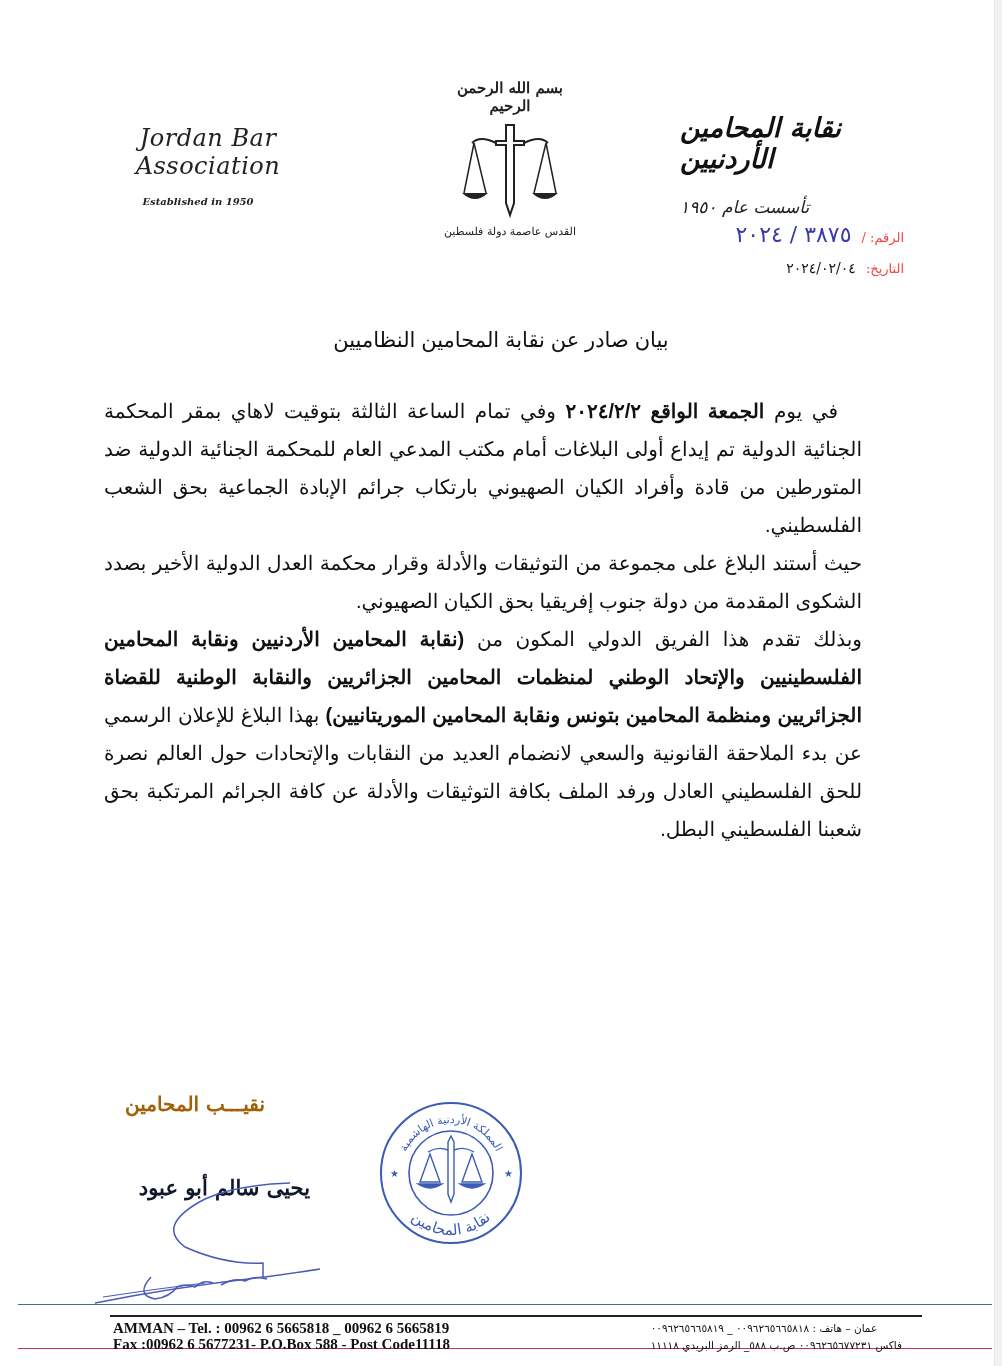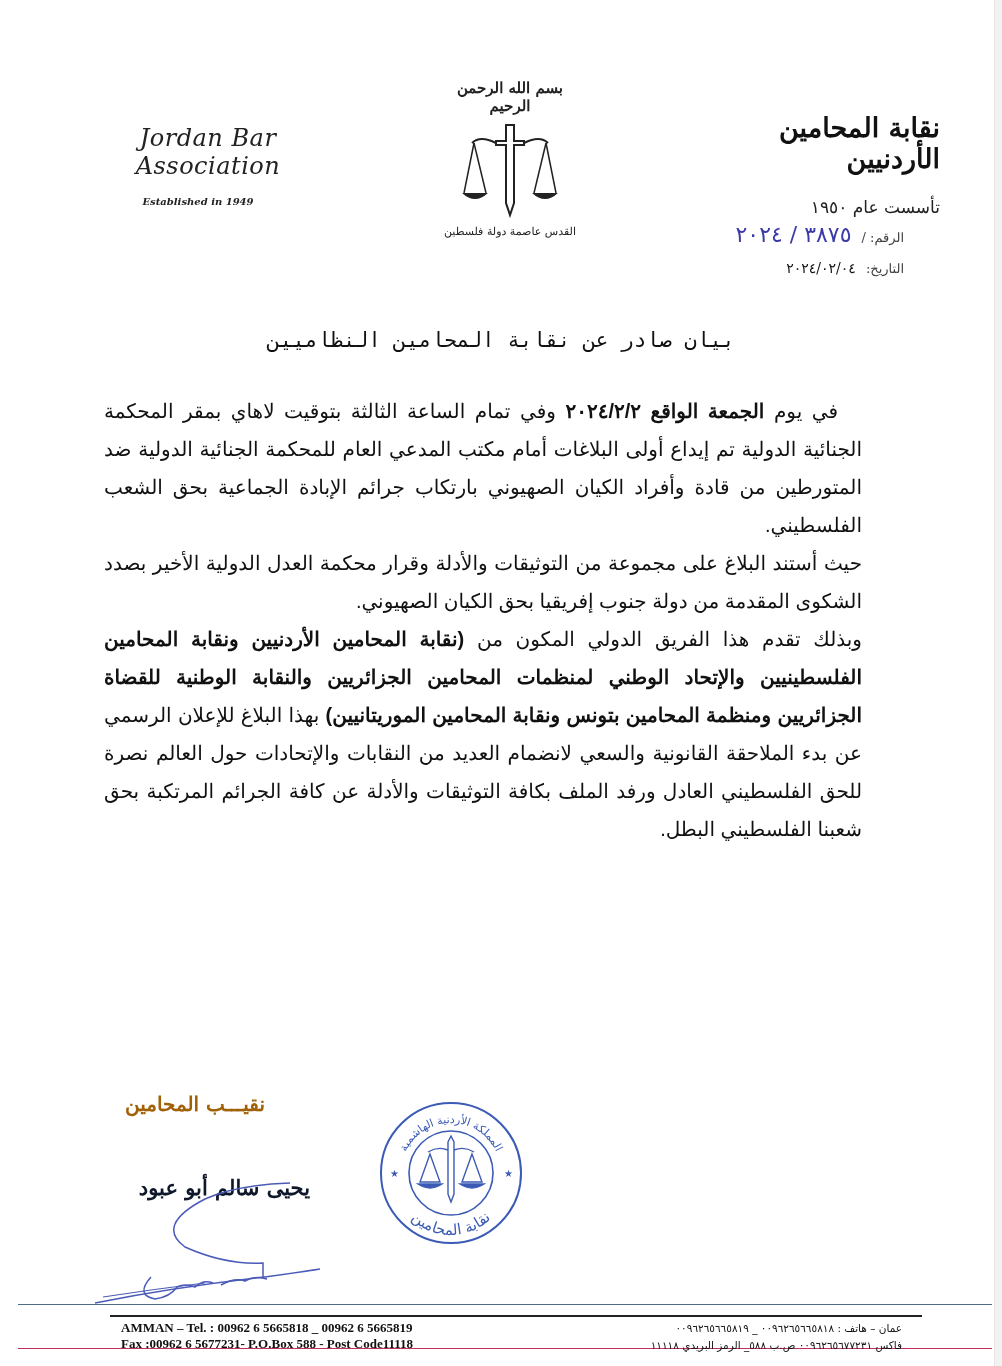--- a/index.html
+++ b/index.html
@@ -11,34 +11,34 @@
   
   .en-logo { position: absolute; left: 78px; top: 124px; width: 260px; text-align: center; }
   .en-logo .name { font-family: "DejaVu Serif", serif; font-style: italic; font-size: 24px; color: #222; letter-spacing: 0.5px; }
   .en-logo .est { font-family: "DejaVu Serif", serif; font-style: italic; font-size: 10px; color: #222; margin-top: 16px; margin-left: -20px; font-weight: bold; }
 
   .center-emblem { position: absolute; left: 440px; top: 50px; width: 140px; text-align: center; }
   .center-emblem .basmala { font-family: "DejaVu Serif", serif; font-size: 15px; font-weight: bold; direction: rtl; color: #222; letter-spacing: -0.5px; margin-top: 29px; }
   .center-emblem svg { display: block; margin: 6px auto 0 auto; }
   .center-emblem .quds { font-family: "DejaVu Serif", serif; font-size: 11px; direction: rtl; color: #222; margin-top: 4px; }
 
-  .ar-logo { position: absolute; right: 62px; top: 112px; width: 260px; text-align: right; direction: rtl; }
+  .ar-logo { position: absolute; right: 62px; top: 112px; width: 260px; text-align: left; direction: rtl; font-style: italic; }
   .ar-logo .name { font-family: "DejaVu Serif", serif; font-size: 27px; font-weight: bold; color: #111; letter-spacing: -1px; }
   .ar-logo .est { font-family: "DejaVu Serif", serif; font-size: 17px; color: #222; margin-top: 23px; }
 
   .ref-block { position: absolute; right: 98px; top: 222px; direction: rtl; font-family: "DejaVu Serif", serif; }
   .ref-row { display: flex; align-items: baseline; gap: 10px; height: 32px; }
-  .ref-row .lbl { font-size: 13px; color: #404040; }
+  .ref-row .lbl { font-size: 13px; color: #ef4444; }
   .ref-row .val-handwritten { font-size: 22px; color: #3a3aa8; font-family: "DejaVu Sans", sans-serif; letter-spacing: 2px; }
   .ref-row .val { font-size: 14px; color: #111; }
   .date-row { margin-top: 6px; }
 
   
   .doc-title { position: absolute; left: 0; width: 1002px; top: 328px; text-align: center; direction: rtl;
-    font-family: Liberation Mono, monospace; font-size: 21px; color: #111; }
+    font-family: Liberation Sans, sans-serif; font-size: 21px; color: #111; }
 
   .body-text { position: absolute; left: 104px; top: 392px; width: 758px; direction: rtl; text-align: justify;
     font-family: "Liberation Sans", sans-serif; font-size: 20px; line-height: 38px; color: #111; }
   .body-text p { text-align-last: right; }
   .body-text p.indent { text-indent: 24px; }
   .body-text b { font-weight: bold; }
 
   
   .sig-title { position: absolute; left: 120px; top: 1092px; width: 150px; direction: rtl; text-align: center;
     font-family: "DejaVu Serif", serif; font-size: 20px; font-weight: bold; color: #a16207; letter-spacing: 1px; }
@@ -46,31 +46,31 @@
     font-family: "DejaVu Serif", serif; font-size: 21px; font-weight: bold; color: #0f172a; }
   .signature-scribble { position: absolute; left: 95px; top: 1165px; }
 
   .stamp { position: absolute; left: 376px; top: 1098px; }
 
   
   .footer-line-top { position: absolute; left: 18px; right: 10px; top: 1304px; height: 1px; background: #4d6c8a; }
   .footer-line-mid { position: absolute; left: 110px; right: 80px; top: 1315px; height: 2px; background: #222; }
   .footer-line-red { position: absolute; left: 18px; right: 10px; top: 1348px; height: 1px; background: #c0325a; }
 
-  .footer-en { position: absolute; left: 113px; top: 1320px; font-family: "Liberation Serif", serif; font-size: 13px; font-weight: bold; color: #111; line-height: 16px; margin-left: 8px; }
-  .footer-ar { position: absolute; right: 100px; top: 1320px; direction: rtl; text-align: right; font-family: "DejaVu Sans", sans-serif; font-size: 10.5px; color: #111; line-height: 17px; }
+  .footer-en { position: absolute; left: 113px; top: 1320px; font-family: "Liberation Serif", serif; font-size: 15px; font-weight: bold; color: #111; line-height: 16px; }
+  .footer-ar { position: absolute; right: 100px; top: 1320px; direction: rtl; text-align: left; font-family: "DejaVu Sans", sans-serif; font-size: 10.5px; color: #111; line-height: 17px; }
 </style>
 </head>
 <body>
 
 <div class="page-edge"></div>
 
 <div class="en-logo">
   <div class="name">Jordan Bar Association</div>
-  <div class="est">Established in 1949</div>
+  <div class="est">Established in 1950</div>
 </div>
 
 <div class="center-emblem">
   <div class="basmala">بسم الله الرحمن الرحيم</div>
   <svg width="96" height="100" viewBox="0 0 96 100">
 
     <path d="M44 4 L52 4 L52 20 L62 20 L62 24 L52 24 L52 82 L48 94 L44 82 L44 24 L34 24 L34 20 L44 20 Z" fill="none" stroke="#222" stroke-width="2"></path>
 
     <path d="M10 22 Q18 14 34 22 M62 22 Q78 14 86 22" fill="none" stroke="#222" stroke-width="2"></path>
 

